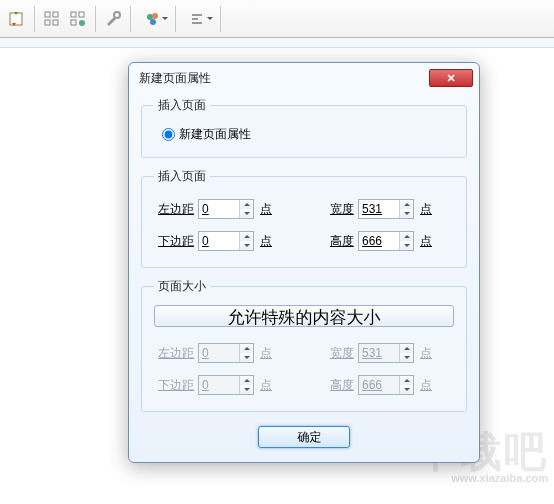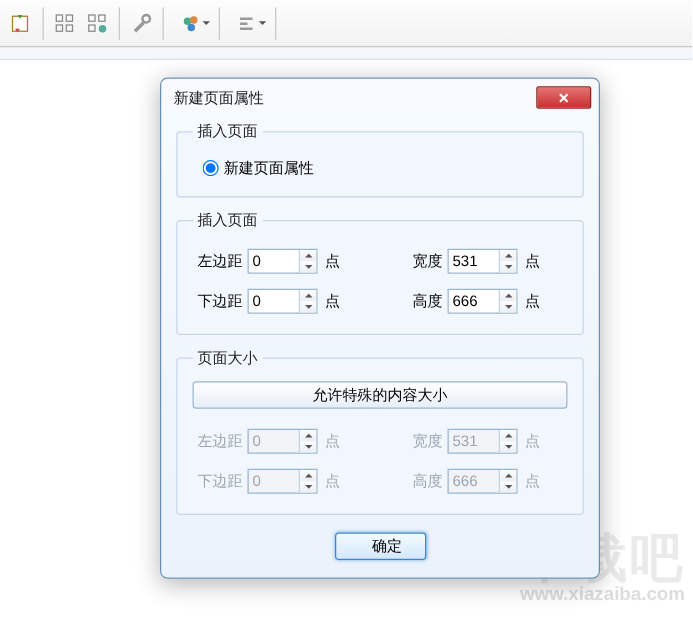--- a/index.html
+++ b/index.html
@@ -55,21 +55,21 @@
   right: 6px;
   bottom: 20px;
   font-size: 42px;
   font-weight: bold;
   color: #eaeaea;
   letter-spacing: 2px;
   z-index: 0;
   pointer-events: none;
 }
 .watermark .url {
-  font-size: 15px;
+  font-size: 11px;
   color: #ddd;
   letter-spacing: 0;
   text-align: right;
   margin-top: -8px;
 }
 .dialog {
   position: absolute;
   left: 128px;
   top: 62px;
   width: 352px;
@@ -131,20 +131,21 @@
   display: grid;
   grid-template-columns: 1fr 1fr;
   row-gap: 12px;
   column-gap: 20px;
   padding: 4px 0;
 }
 .field {
   display: flex;
   align-items: center;
   gap: 4px;
+  text-decoration: underline;
 }
 .field label { width: 40px; text-align: right; }
 .spin {
   display: inline-flex;
   align-items: stretch;
   border: 1px solid #9bb4d0;
   background: #fff;
   height: 20px;
 }
 .spin input {
@@ -181,30 +182,30 @@
 .disabled .spin input { color: #9aa5b1; }
 .special-btn {
   display: block;
   width: 100%;
   height: 22px;
   border: 1px solid #9bb4d0;
   background: linear-gradient(#fefefe,#e7eef7);
   border-radius: 3px;
   margin-bottom: 12px;
   font-family: Liberation Serif, serif;
-  font-size: 12px;
+  font-size: 17px;
 }
 .btn-row {
   display: flex;
   justify-content: center;
   gap: 40px;
   padding-top: 4px;
 }
 .btn {
-  width: 73px;
+  width: 92px;
   height: 22px;
   border: 1px solid #7a9ec6;
   border-radius: 3px;
   background: linear-gradient(#fefefe,#e4edf8);
   font-family: Liberation Serif, serif;
   font-size: 12px;
   padding-left: 11px;
 }
 .btn.primary {
   border: 1px solid #3d86cf;

